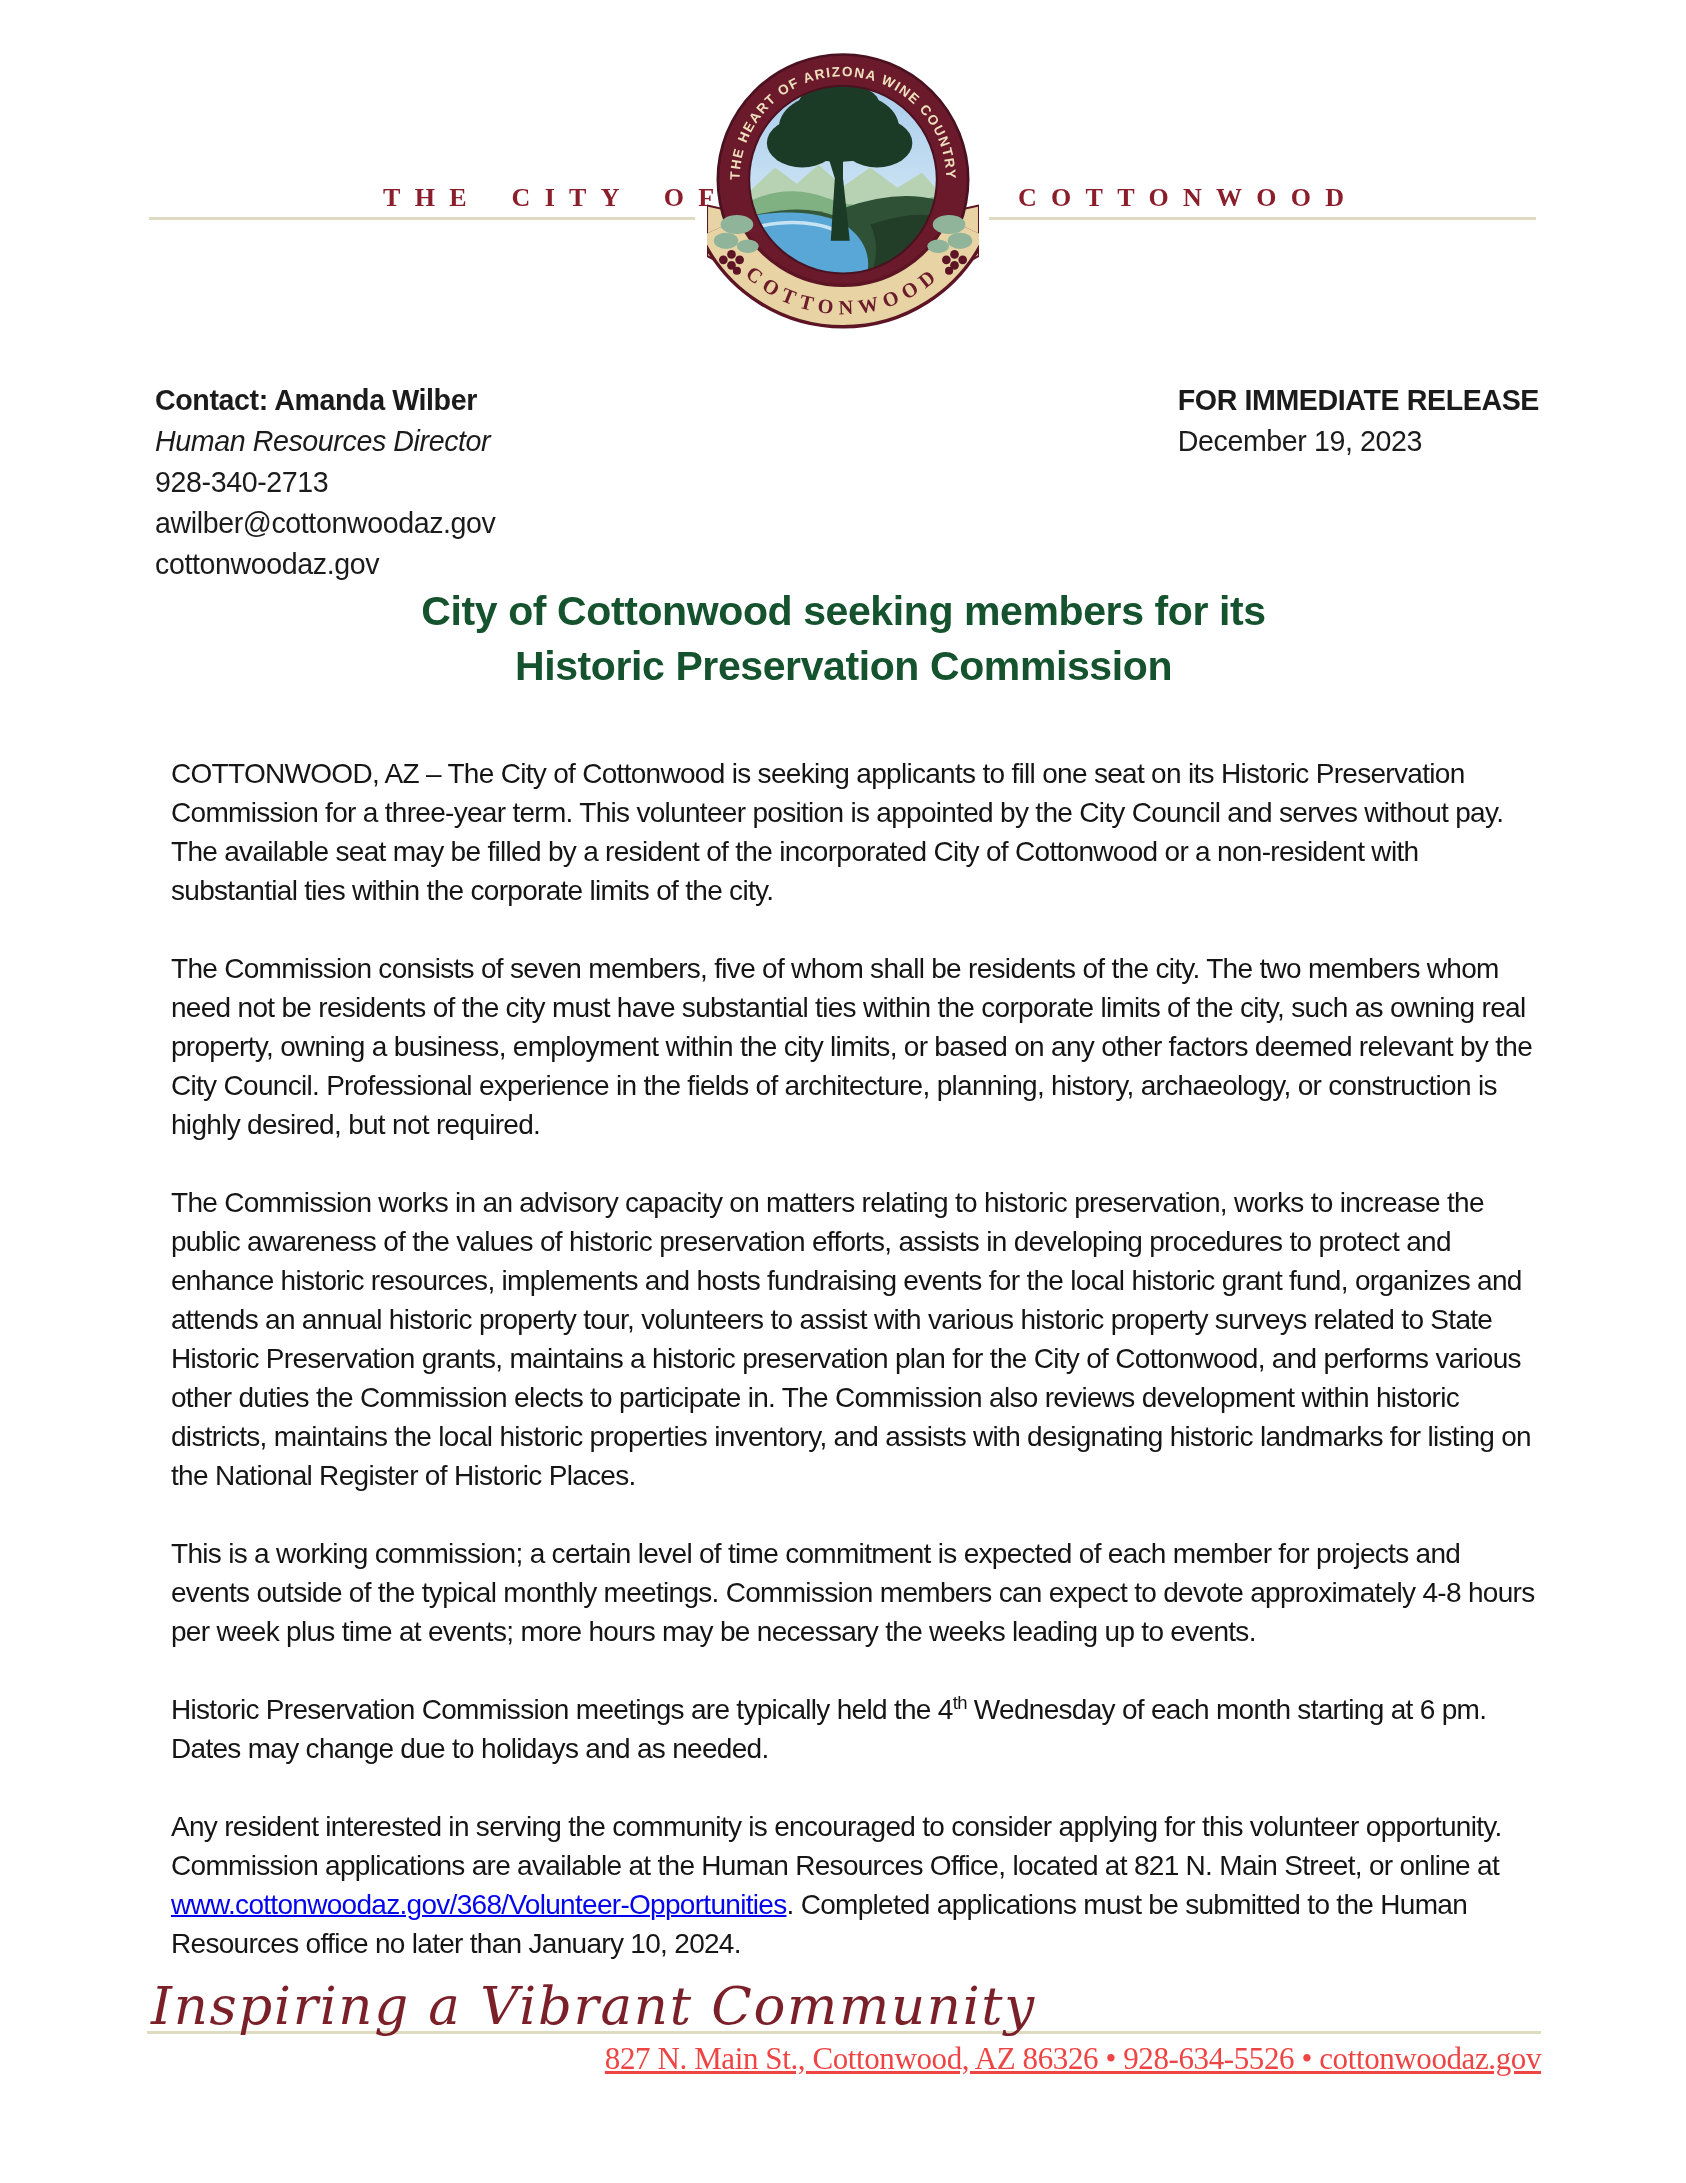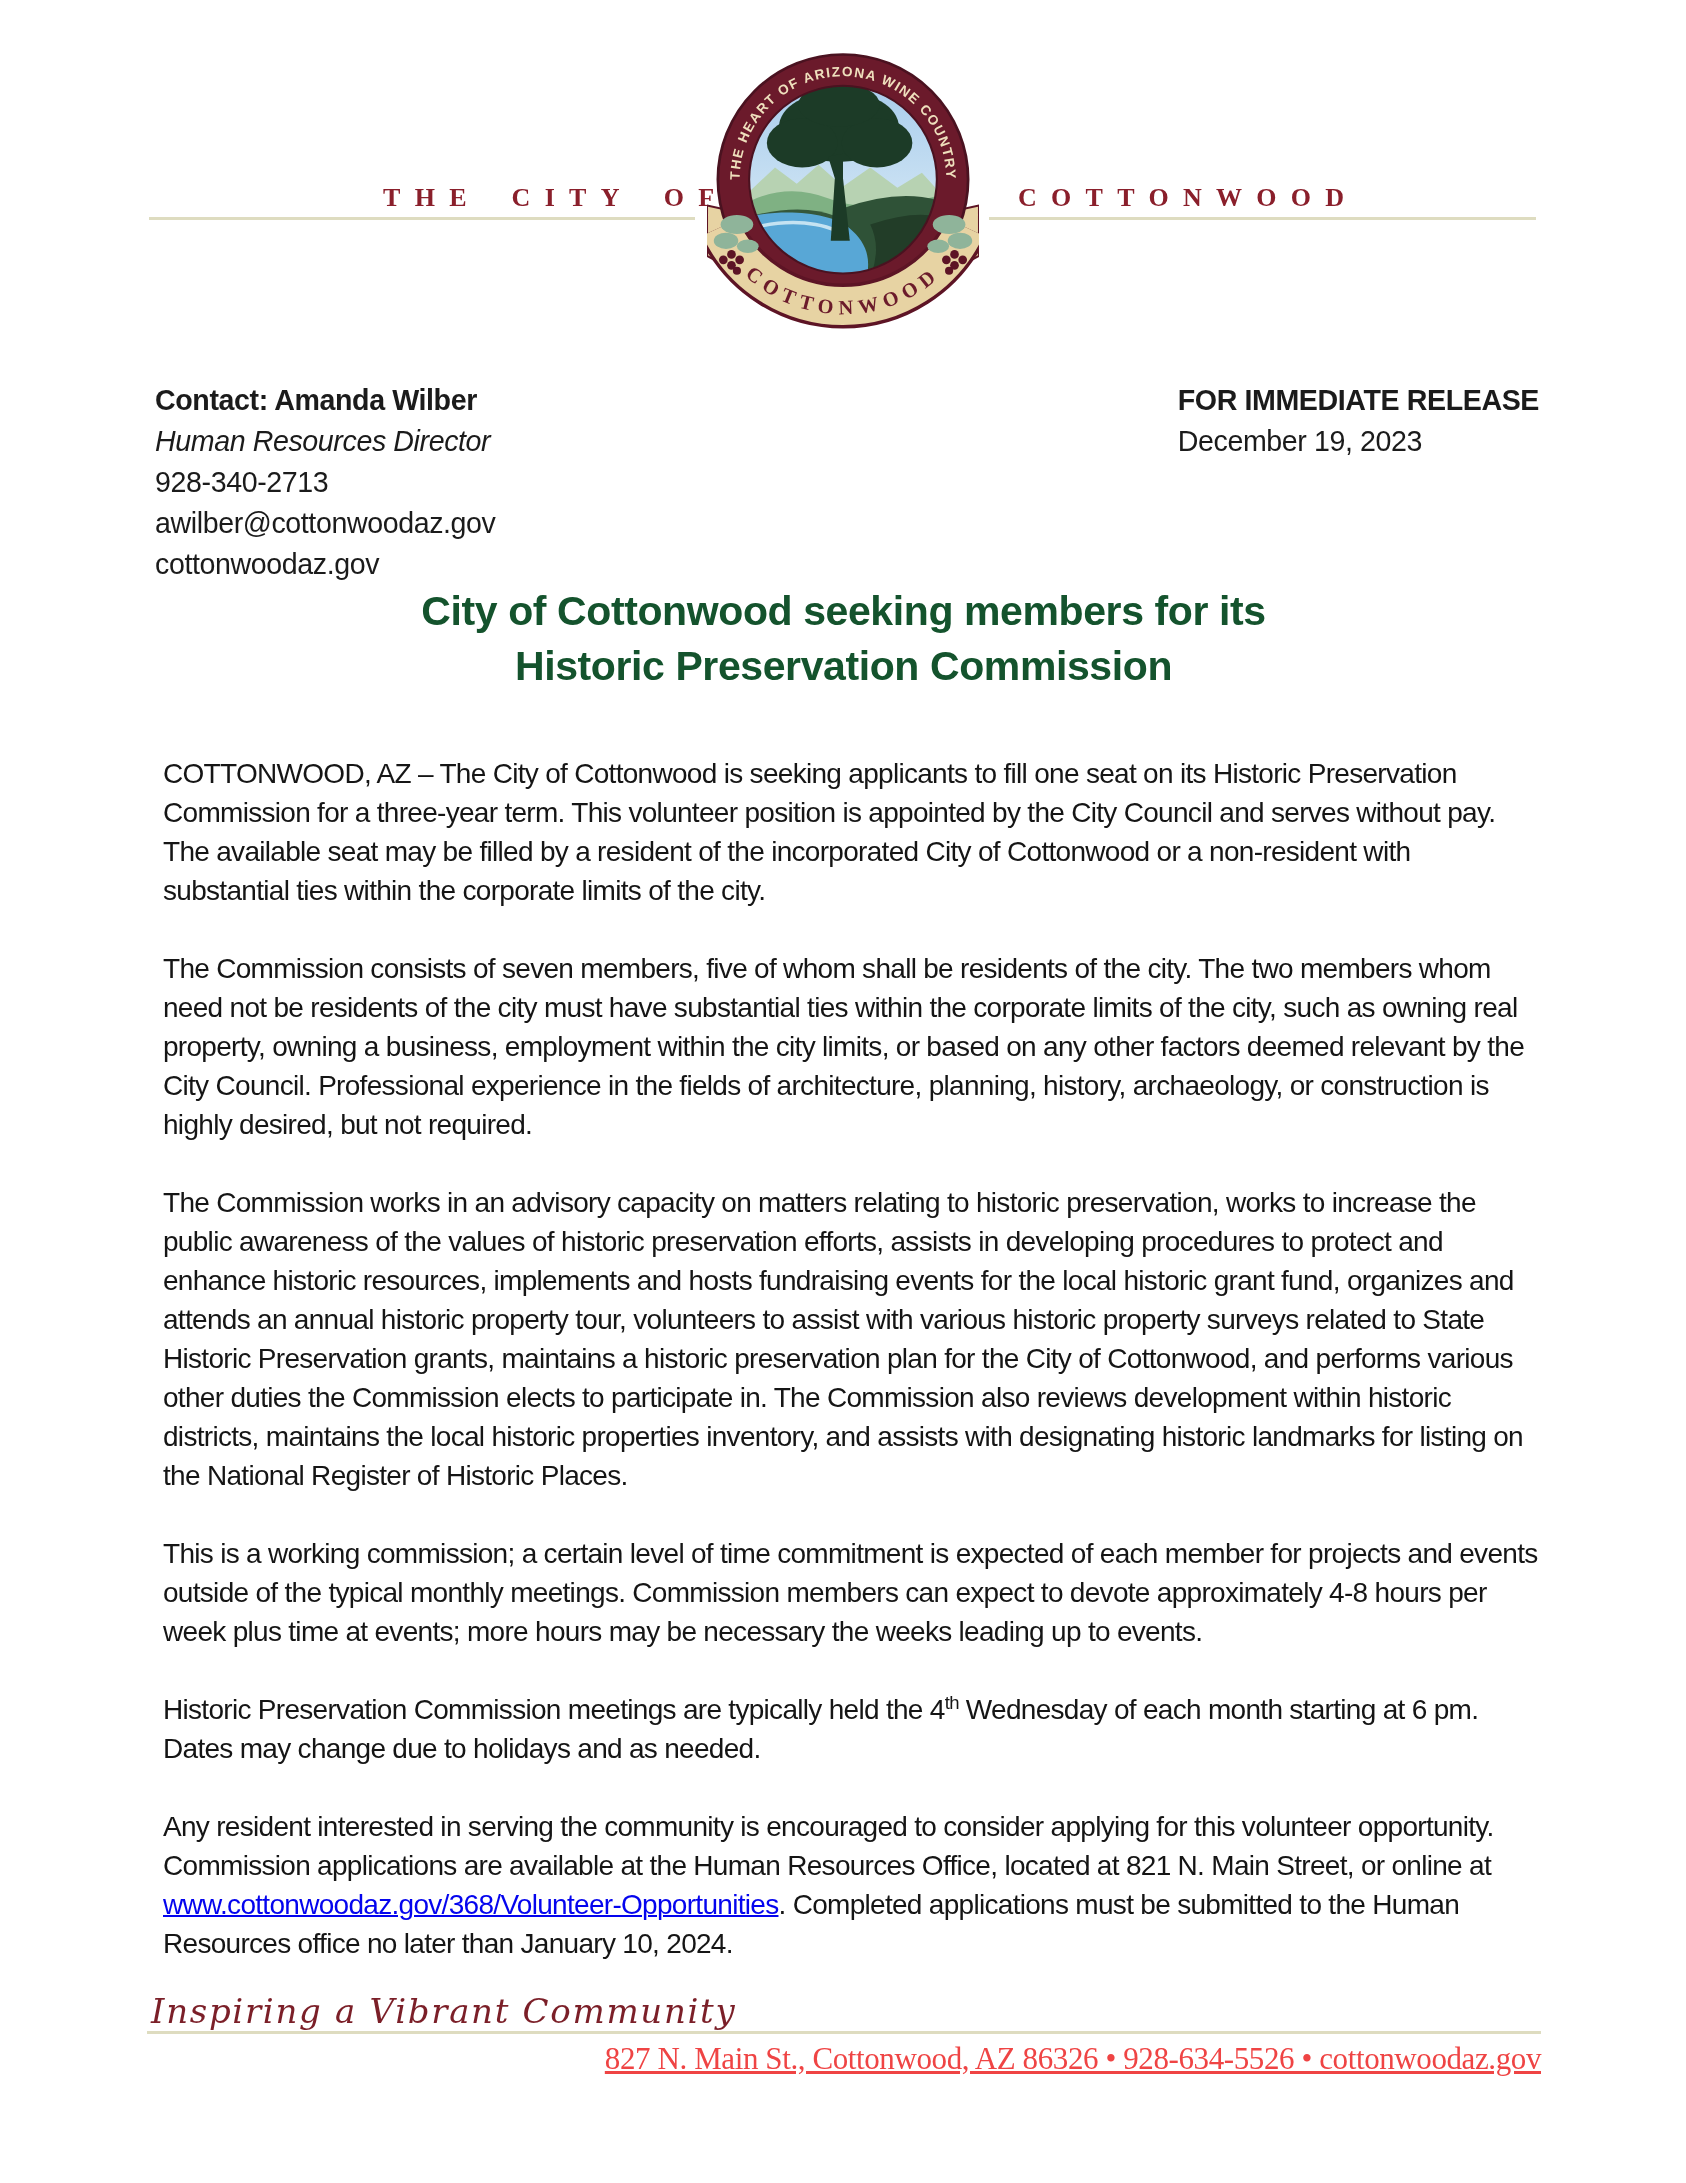--- a/index.html
+++ b/index.html
@@ -79,42 +79,41 @@
   .body-copy{
     position:absolute;
     left:155px;
     top:754px;
     width:1384px;
     font-size:28px;
     line-height:39px;
     letter-spacing:-0.7px;
     color:#151515;
   }
-  .body-copy p{margin:0 0 39px 8px;}
+  .body-copy p{margin:0 0 39px 16px;}
   sup.sup{font-size:18.5px;line-height:0;vertical-align:super;text-align:right;}
   a.url-link{
     color:#0404ee;
     text-decoration:underline;
     text-decoration-thickness:1.7px;
     cursor:pointer;
   }
 
   
   .footer-tagline{
     position:absolute;
     left:151px;
     top:1975px;
     font-family:"DejaVu Serif",serif;
     font-style:italic;
-    font-size:34px;
+    font-size:53px;
     letter-spacing:1.7px;
     color:#7b1f28;
     z-index:2;
     white-space:nowrap;
-    margin-top:16px;
   }
   .footer-line{
     position:absolute;
     left:147px;
     top:2031px;
     width:1394px;
     height:3.4px;
     background:#dedcc0;
     z-index:1;
   }

